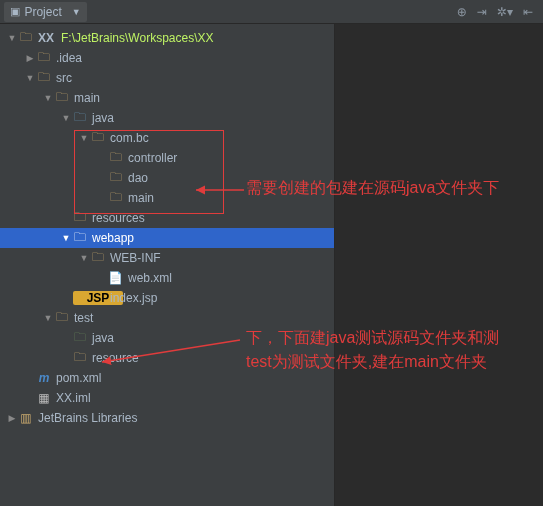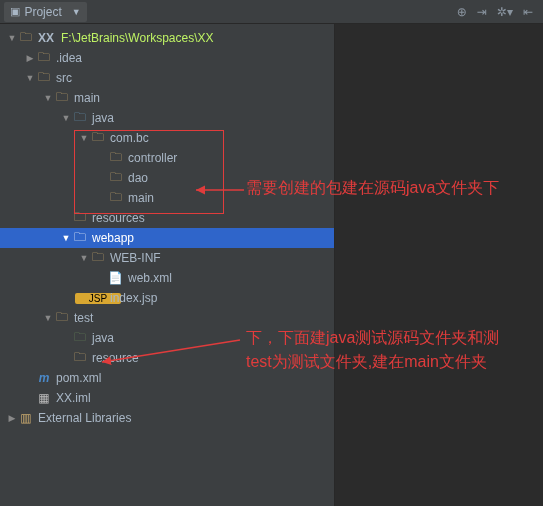--- a/index.html
+++ b/index.html
@@ -60,22 +60,22 @@
   .arrow.none { visibility: hidden; }
   .icon {
     width: 16px; display: inline-flex; justify-content: center;
     margin-right: 4px;
   }
   .folder { color: #c9a96e; }
   .folder-res { color: #c9a96e; position: relative; }
   .pkg { color: #c9a96e; }
   .file-iml { color: #bbb; }
   .jsp-badge {
-    background: #d9a731; color: #000; font-size: 10px;
-    padding: 0 14px; border-radius: 2px; font-weight: normal;
+    background: #d9a731; color: #000; font-size: 12px;
+    padding: 0 14px; border-radius: 2px; font-weight: bold;
   }
   .label { }
   .bold { font-weight: bold; }
   .path-grey { color: #bef264; margin-left: 7px; }
   .m-icon { color: #4a88c7; font-weight: bold; font-style: italic; }
   .lib-icon { color: #c9a96e; }
   .redbox {
     position: absolute;
     border: 1px solid #e03c3c;
     pointer-events: none;
@@ -225,21 +225,21 @@
 
   <div class="row" style="padding-left:24px;">
     <span class="arrow none"></span>
     <span class="icon file-iml">▦</span>
     <span class="label">XX.iml</span>
   </div>
 
   <div class="row" style="padding-left:6px;">
     <span class="arrow closed"></span>
     <span class="icon lib-icon">▥</span>
-    <span class="label">External Libraries</span>
+    <span class="label">JetBrains Libraries</span>
   </div>
 
   <div class="redbox" style="left:74px; top:106px; width:150px; height:84px;"></div>
 </div>
 
 <svg class="arrowsvg anno-arrow" style="left:194px; top:178px; width:60px; height:30px;">
   <defs>
       <marker id="ah1" markerWidth="8" markerHeight="8" refX="6" refY="3" orient="auto">
     <path d="M0,0 L6,3 L0,6 Z" fill="#e03c3c"></path>
       </marker>

